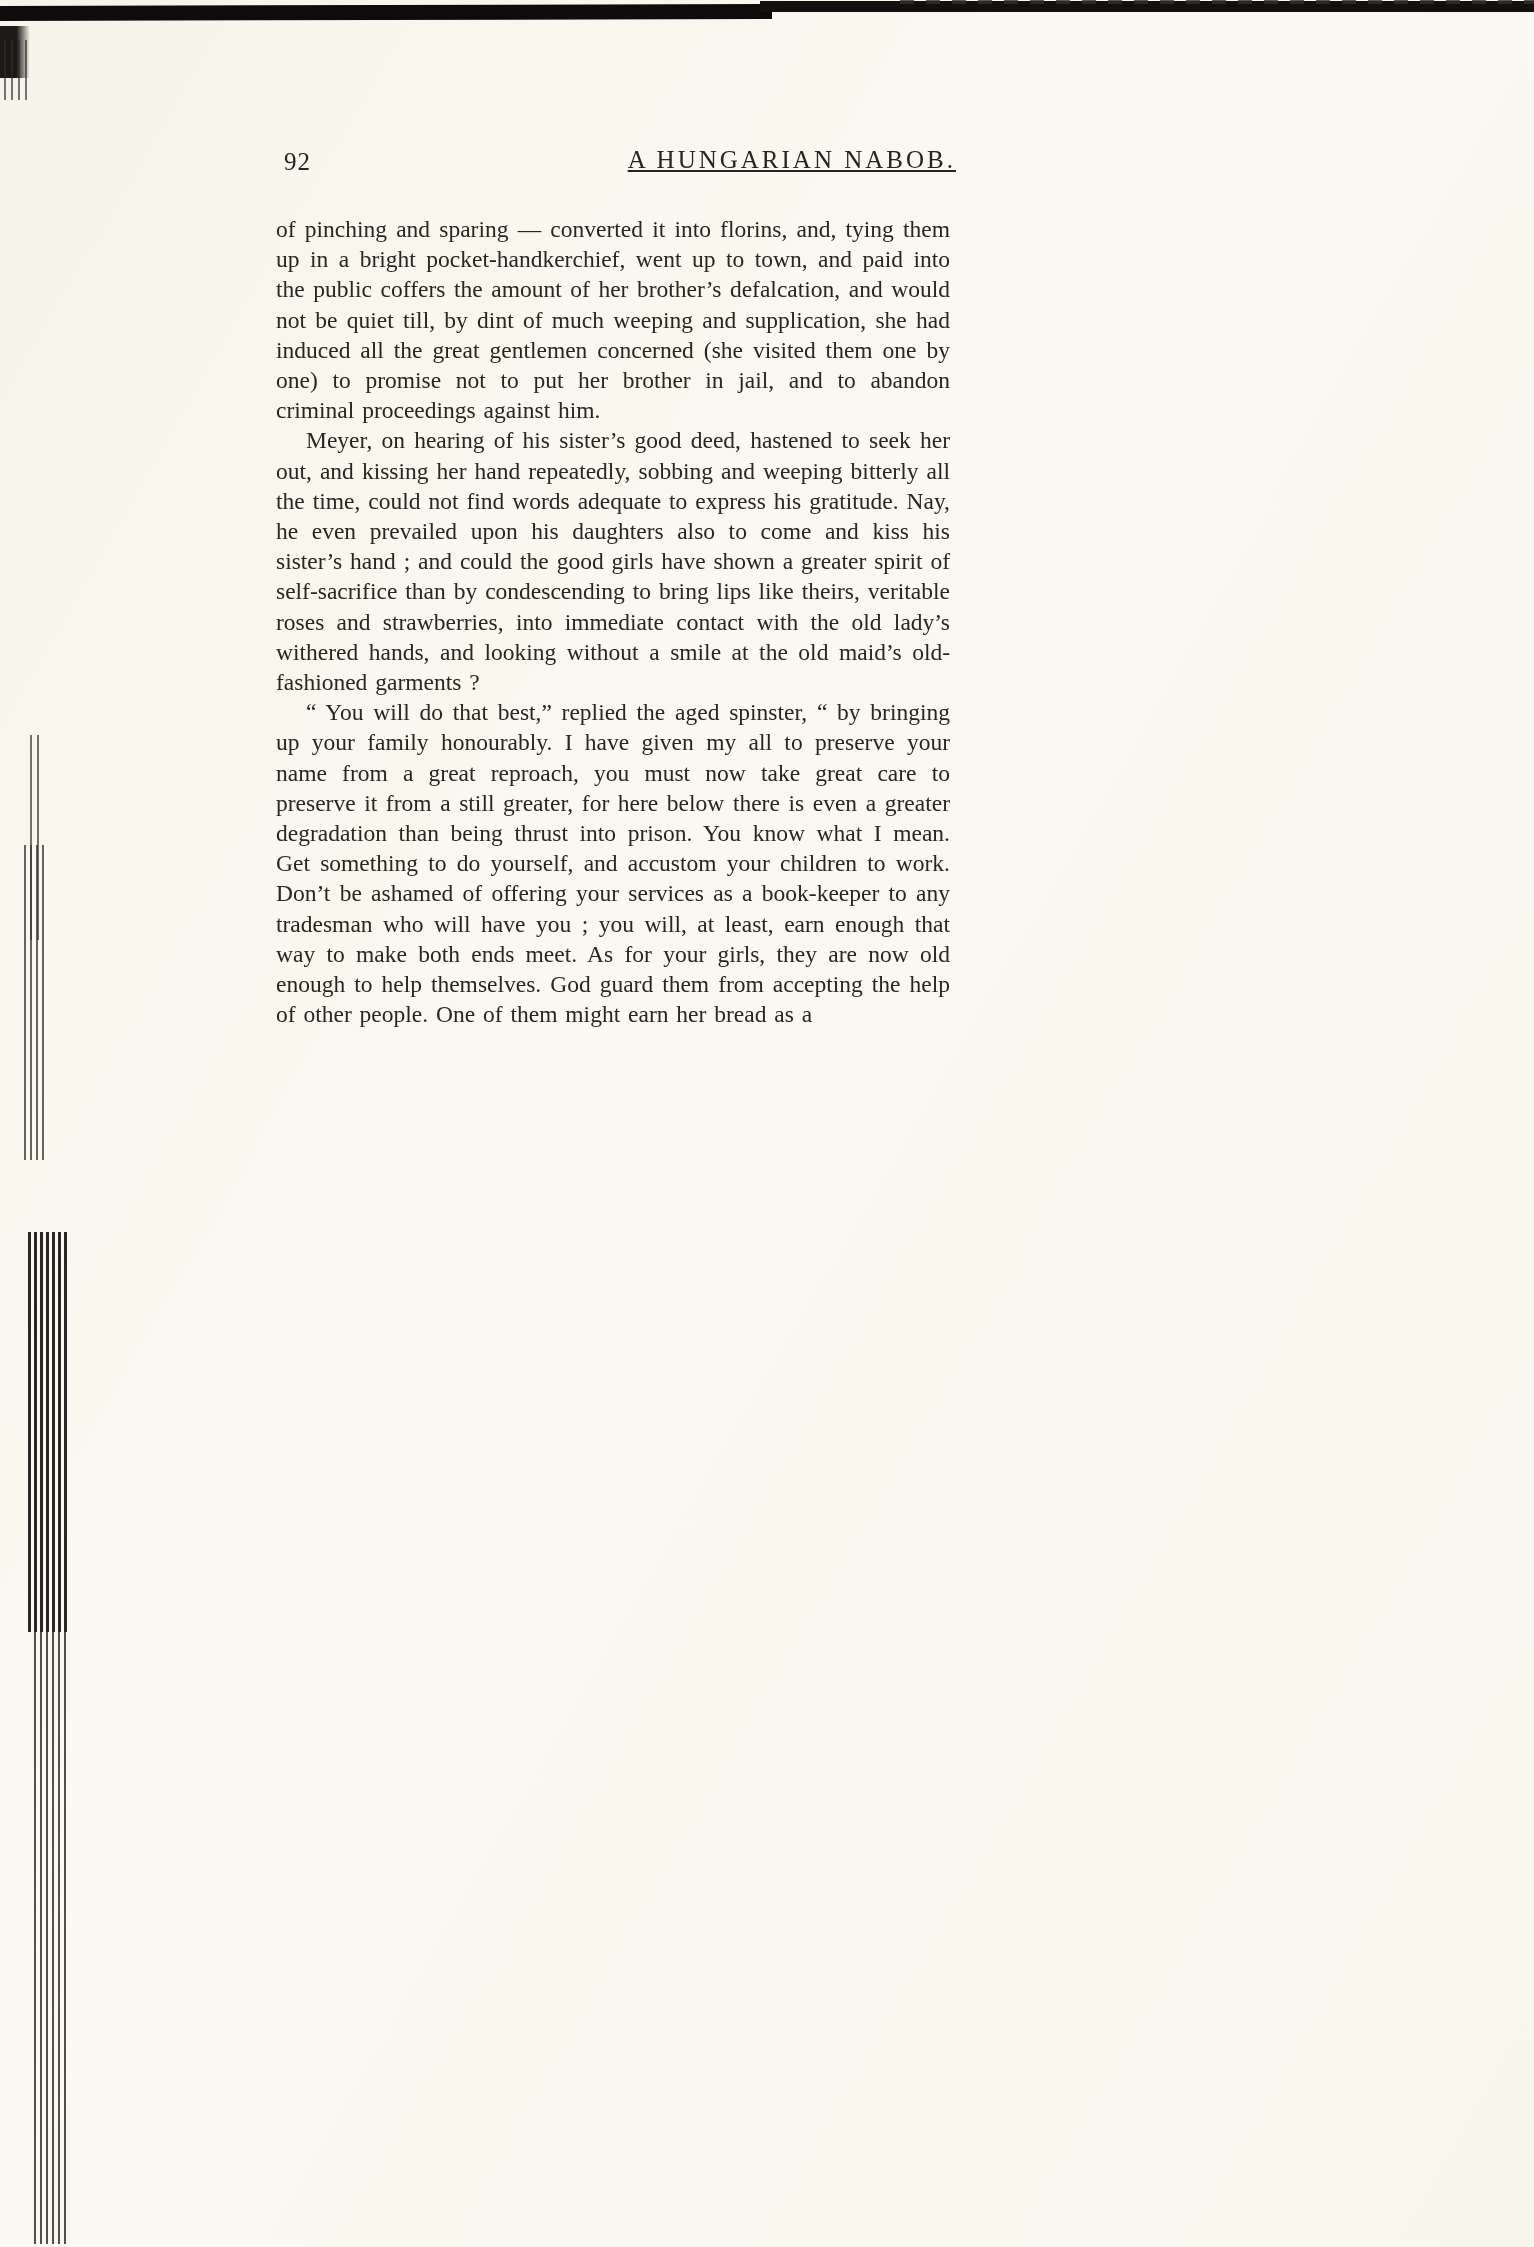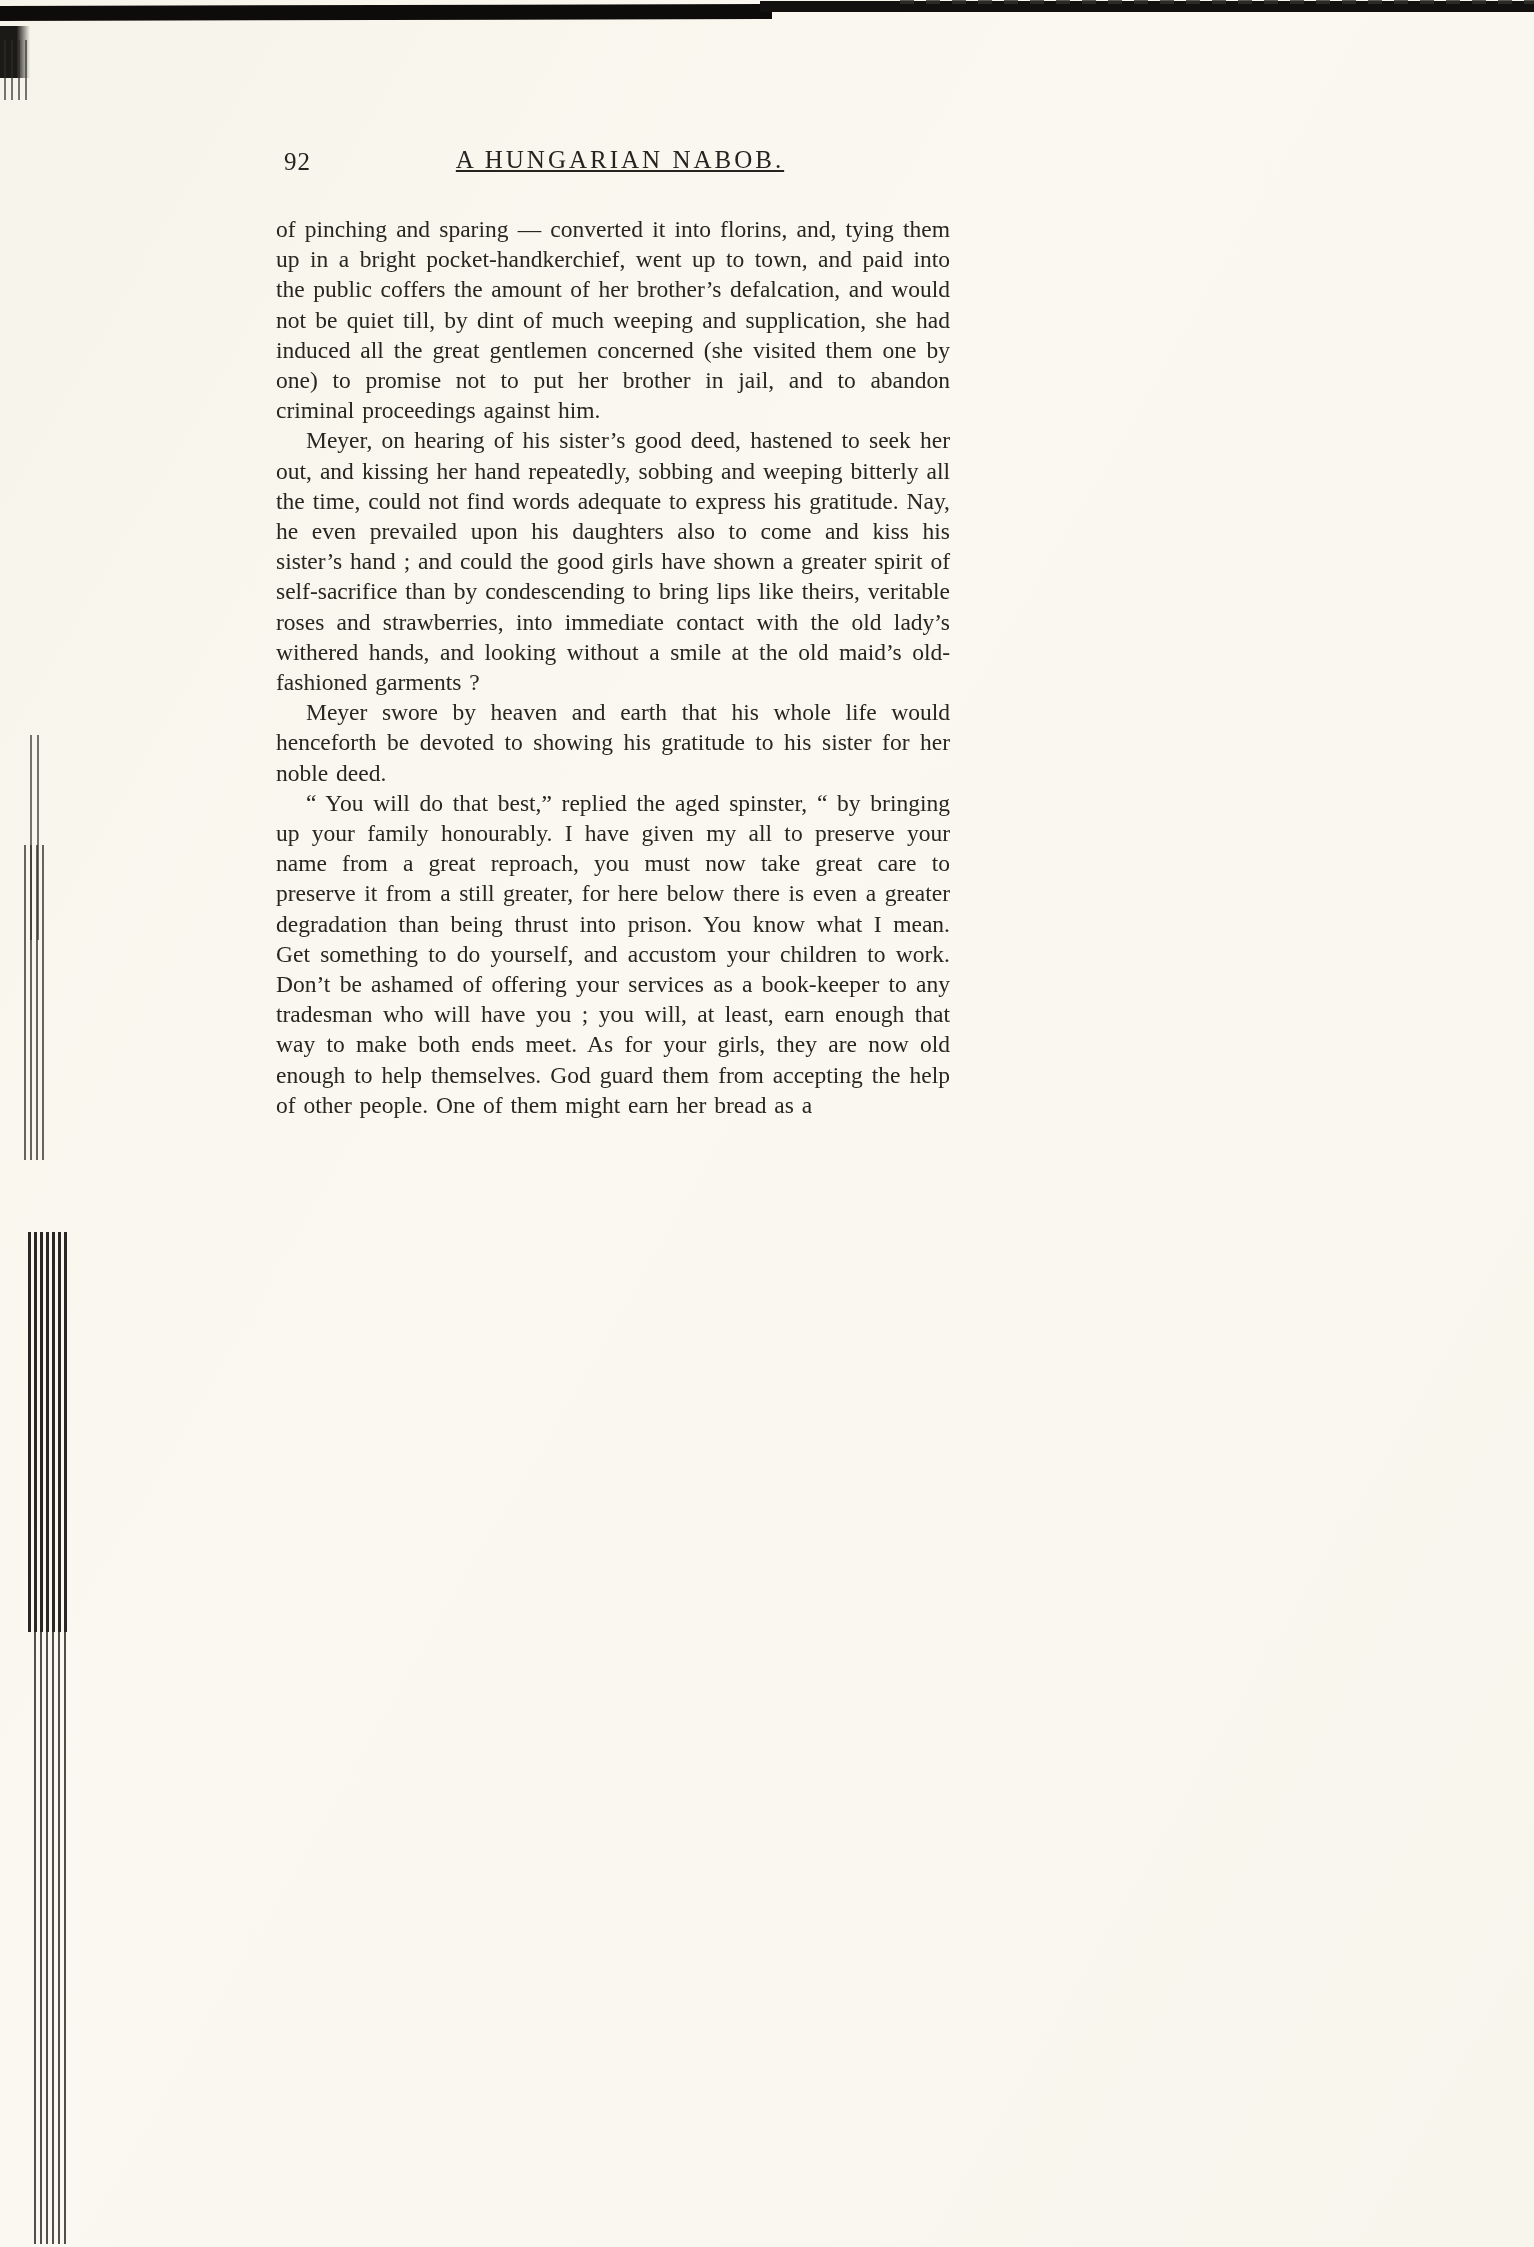--- a/index.html
+++ b/index.html
@@ -79,21 +79,21 @@
   }
   .page-number {
     position: absolute;
     left: 0;
     top: 2px;
     font-size: 25px;
     letter-spacing: 1px;
   }
   .running-title {
     display: block;
-    text-align: center;
+    text-align: right;
     font-size: 25px;
     letter-spacing: 3px;
   }
 
   
   .text-block {
     position: absolute;
     top: 214px;
     left: 276px;
     width: 674px;
@@ -123,15 +123,14 @@
 <div class="artifact marks-d"></div>
 
 <div class="page-header">
   <span class="page-number">92</span>
   <span class="running-title">A HUNGARIAN NABOB.</span>
 </div>
 
 <div class="text-block">
   <p class="para">of pinching and sparing — converted it into florins, and, tying them up in a bright pocket-handkerchief, went up to town, and paid into the public coffers the amount of her brother’s defalcation, and would not be quiet till, by dint of much weeping and supplication, she had induced all the great gentlemen concerned (she visited them one by one) to promise not to put her brother in jail, and to abandon criminal proceedings against him.</p>
   <p class="para indent">Meyer, on hearing of his sister’s good deed, hastened to seek her out, and kissing her hand repeatedly, sobbing and weeping bitterly all the time, could not find words adequate to express his gratitude.  Nay, he even prevailed upon his daughters also to come and kiss his sister’s hand ; and could the good girls have shown a greater spirit of self-sacrifice than by condescending to bring lips like theirs, veritable roses and strawberries, into immediate contact with the old lady’s withered hands, and looking without a smile at the old maid’s old-fashioned garments ?</p>
-  <p class="para indent">Meyer swore by heaven and earth that his whole life would henceforth be devoted to showing his gratitude to his sister for her noble deed.</p>
   <p class="para indent">“ You will do that best,” replied the aged spinster, “ by bringing up your family honourably. I have given my all to preserve your name from a great reproach, you must now take great care to preserve it from a still greater, for here below there is even a greater degradation than being thrust into prison.  You know what I mean.  Get something to do yourself, and accustom your children to work.  Don’t be ashamed of offering your services as a book-keeper to any tradesman who will have you ; you will, at least, earn enough that way to make both ends meet.  As for your girls, they are now old enough to help themselves. God guard them from accepting the help of other people.  One of them might earn her bread as a</p>
 </div>
 
 </body></html>

